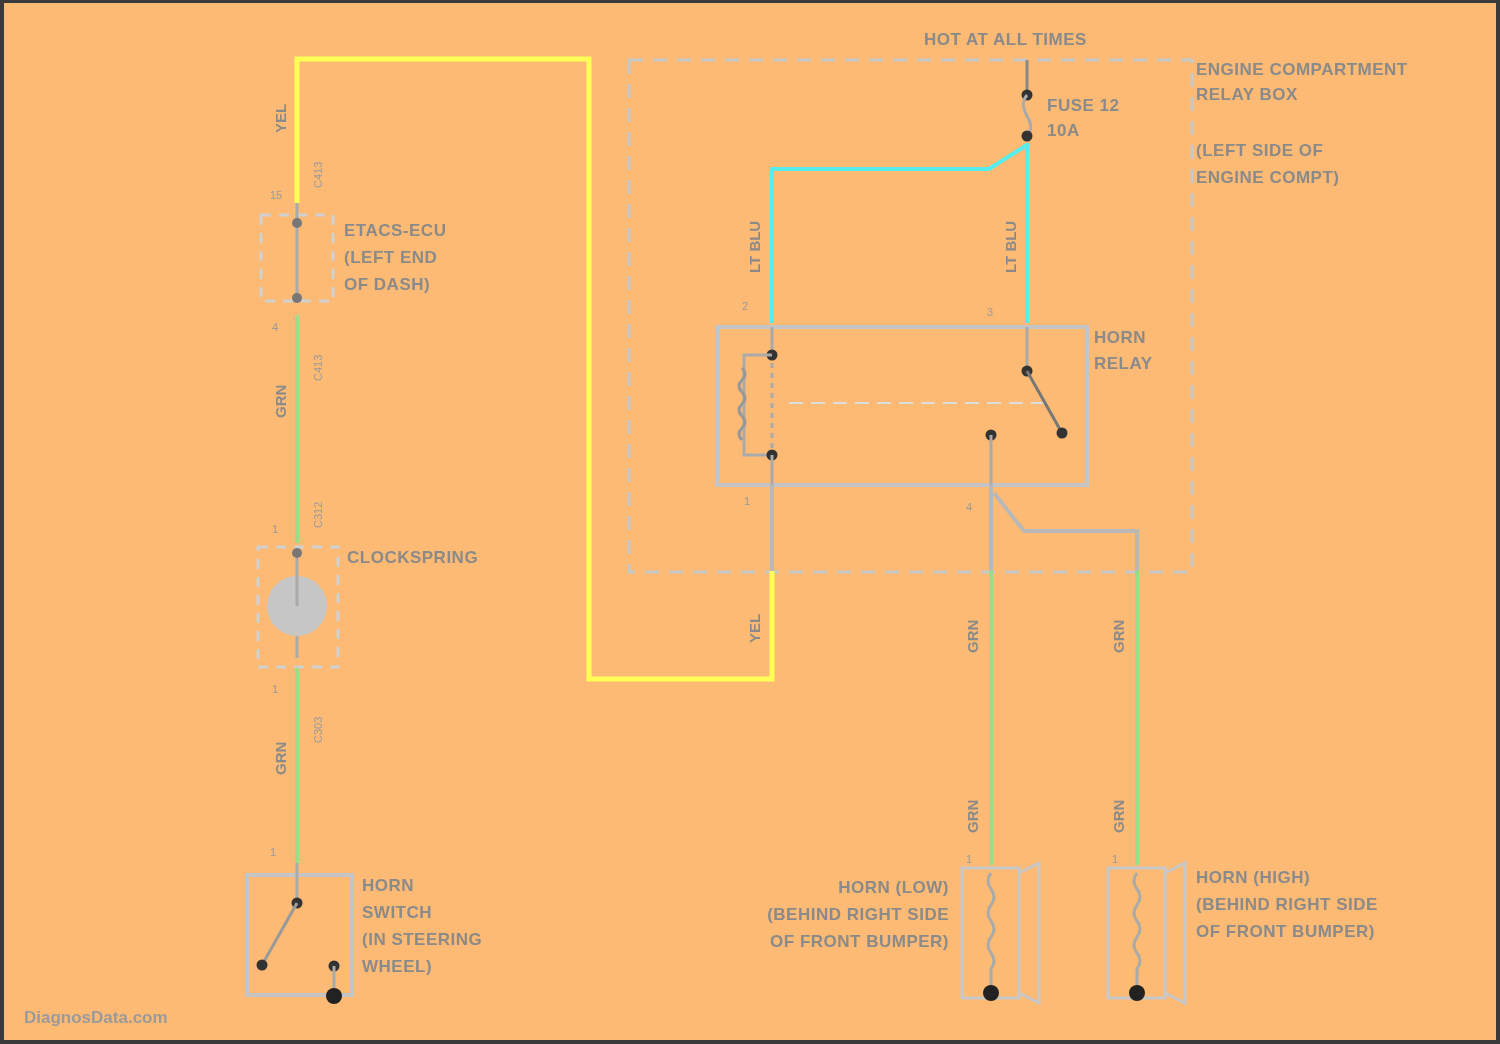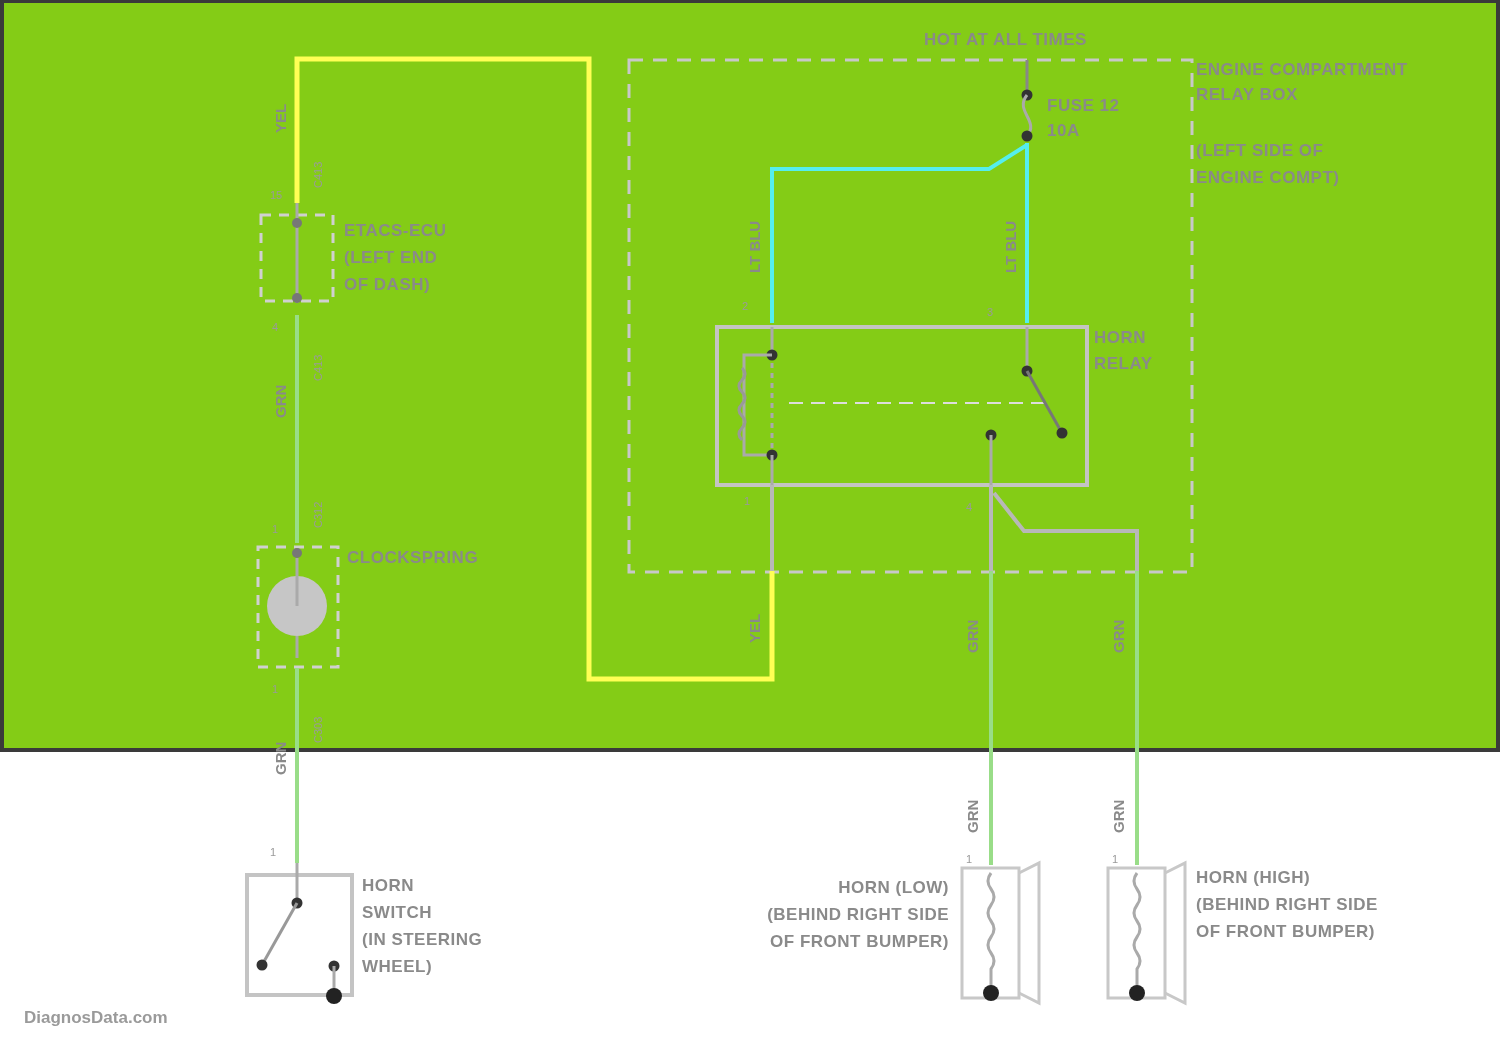--- a/index.html
+++ b/index.html
@@ -1,17 +1,17 @@
 <!DOCTYPE html>
 <html><head>
 <meta charset="utf-8">
 <style>
   html, body { margin: 0; padding: 0; background: #ffffff; }
   body { width: 1500px; height: 1044px; overflow: hidden; position: relative; font-family: "Liberation Sans", sans-serif; }
-  #frame { position: absolute; left: 0; top: 0; width: 1500px; height: 752px; box-sizing: border-box; border: 4px solid #3a3a3a; border-top-width: 3px; background: #84cc16; }
+  #frame { position: absolute; left: 0; top: 0; width: 1500px; height: 1044px; box-sizing: border-box; border: 4px solid #3a3a3a; border-top-width: 3px; background: #fdba74; }
   svg { position: absolute; left: 0; top: 0; }
   .lbl { font-family: "Liberation Sans", sans-serif; font-size: 17px; fill: #8a8a8a; font-weight: bold; letter-spacing: 0.5px; }
   .vlbl { font-family: "Liberation Sans", sans-serif; font-size: 15px; fill: #8a8a8a; font-weight: bold; }
   .pin { font-family: "Liberation Sans", sans-serif; font-size: 11px; fill: #9a9a9a; }
   .wm { font-family: "Liberation Sans", sans-serif; font-size: 17px; fill: #9a9a9a; font-weight: bold; }
 </style>
 </head>
 <body>
 
 <div id="frame">

